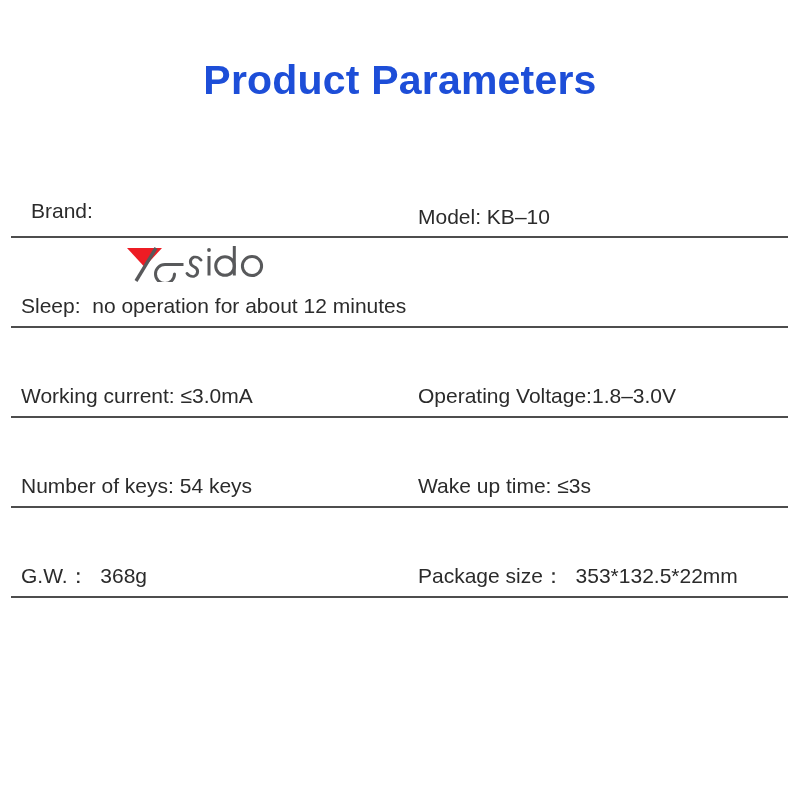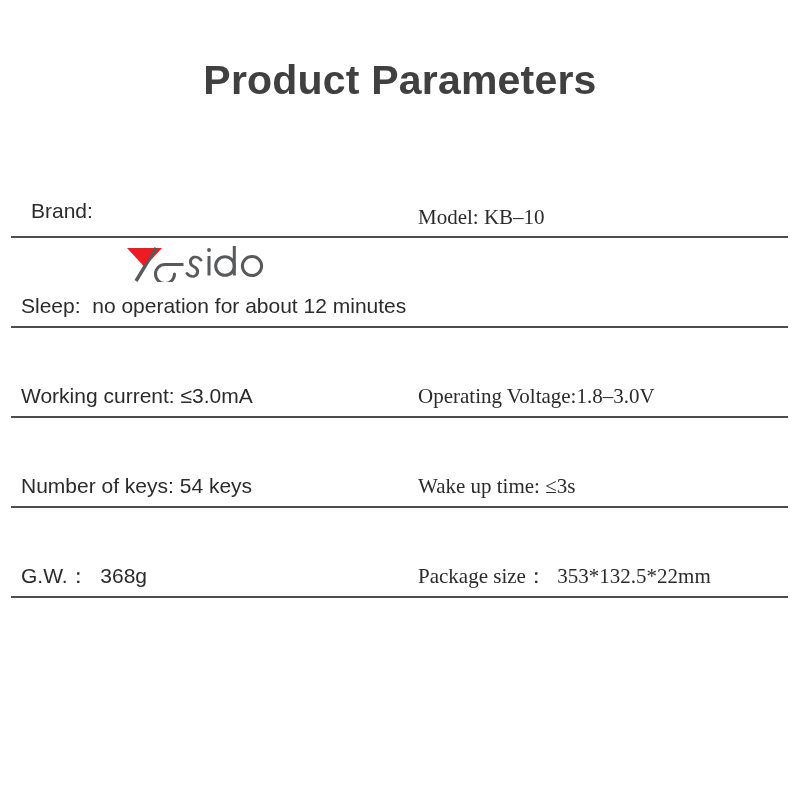--- a/index.html
+++ b/index.html
@@ -25,21 +25,21 @@
   
   .title {
     position: absolute;
     top: 58px;
     left: 0;
     width: 800px;
     text-align: center;
     font-size: 41px;
     font-weight: bold;
     letter-spacing: 0.2px;
-    color: #404040;
+    color: #1d4ed8;
     line-height: 1.1;
   }
 
   
   .spec-table {
     position: absolute;
     top: 148px;
     left: 11px;
     width: 777px;
   }
@@ -83,21 +83,20 @@
     width: 407px;
     flex: 0 0 407px;
     padding-left: 10px;
     box-sizing: border-box;
   }
 
   .cell-right {
     flex: 1 1 auto;
     padding-left: 0px;
     box-sizing: border-box;
-    font-family: Liberation Serif, serif;
   }
 
   .cell-full {
     width: 100%;
     padding-left: 10px;
     box-sizing: border-box;
   }
 
   
   .brand-row-inner {

